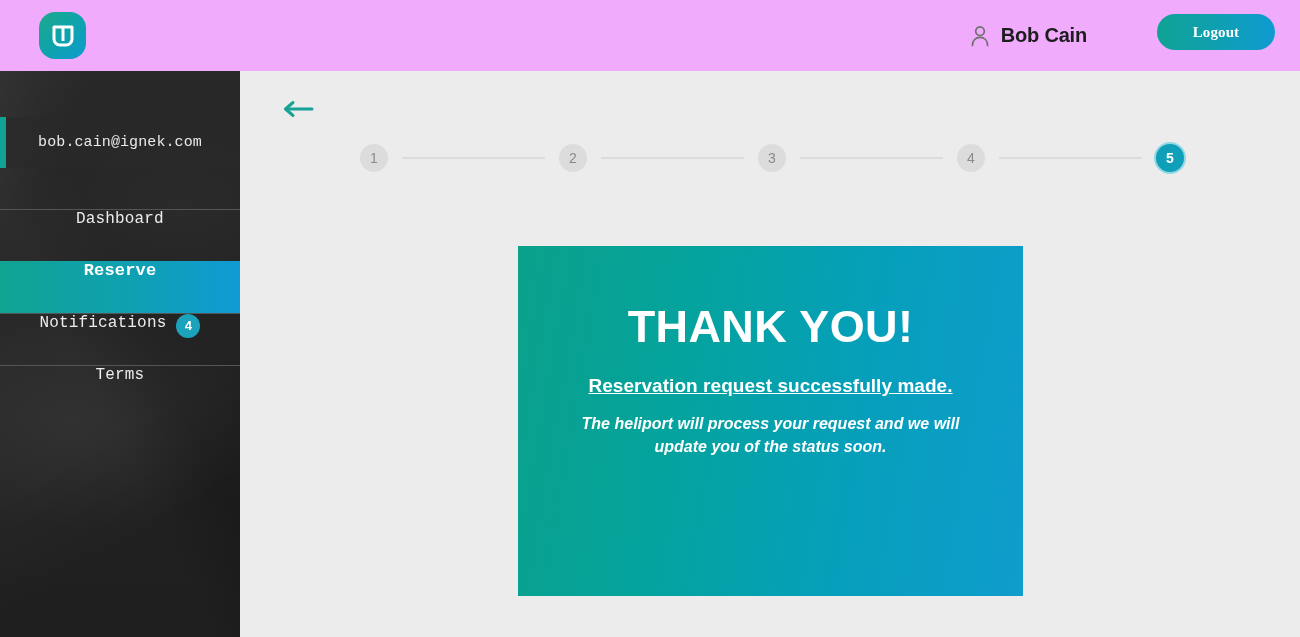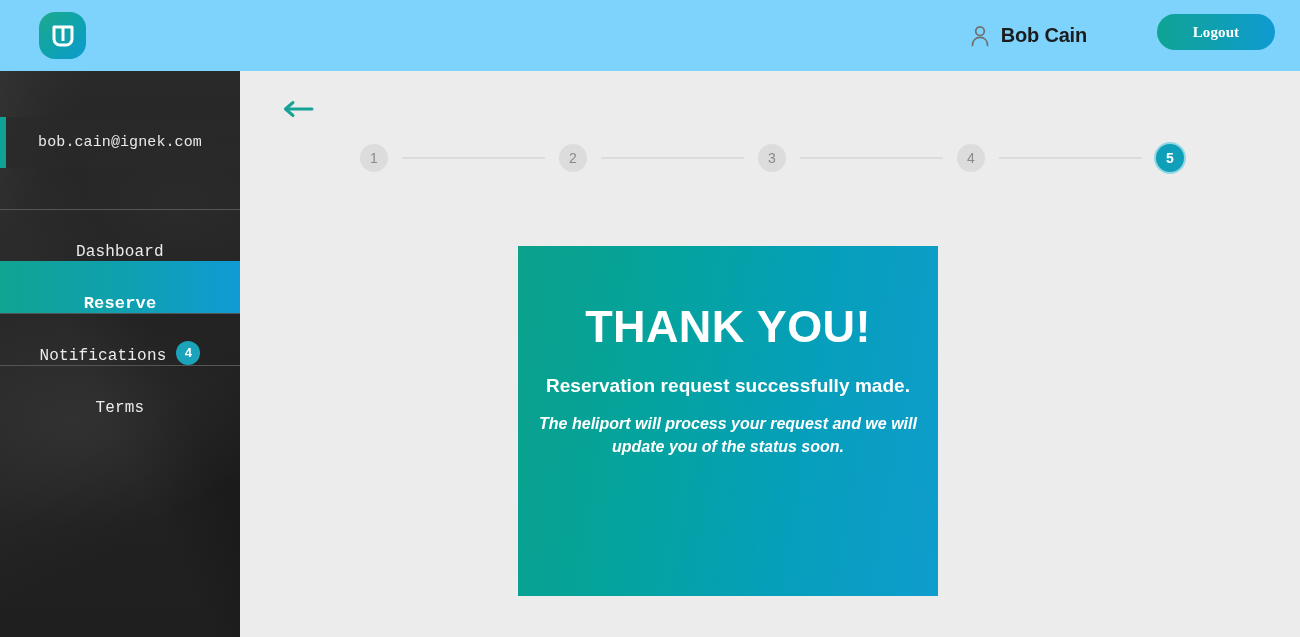--- a/index.html
+++ b/index.html
@@ -16,21 +16,21 @@
     height: 637px;
     background: #ffffff;
   }
 
   
   .header {
     position: absolute;
     top: 0; left: 0;
     width: 1300px;
     height: 71px;
-    background: #7dd3fc;
+    background: #f0abfc;
     z-index: 20;
   }
 
   .logo {
     position: absolute;
     left: 39px; top: 12px;
     width: 47px; height: 47px;
     border-radius: 16px;
     background: linear-gradient(135deg, #1fa98c 0%, #0fa4a8 45%, #0d9ad0 100%);
     display: flex;
@@ -119,21 +119,21 @@
     letter-spacing: 0.1px;
   }
 
   .sb-gap { height: 41px; position: relative; z-index: 2; }
 
   .sb-item {
     position: relative;
     z-index: 2;
     height: 52px;
     display: flex;
-    align-items: flex-end;
+    align-items: flex-start;
     justify-content: center;
     border-top: 1px solid #555555;
     color: #ececec;
     font-size: 16px;
     cursor: pointer;
     letter-spacing: 0.15px;
   }
   .sb-item.last { border-bottom: 1px solid #555555; }
 
   .sb-item.active {
@@ -204,40 +204,41 @@
     flex: 1 1 auto;
     height: 2px;
     background: #dcdcdc;
     margin: 0 14px;
   }
 
   
   .card {
     position: absolute;
     left: 278px; top: 175px;
-    width: 420px; height: 350px;
+    width: 505px; height: 350px;
     background: linear-gradient(100deg, #0ba18b 0%, #04a39d 32%, #069fbb 66%, #0f9dcd 100%);
     display: flex;
     flex-direction: column;
     align-items: center;
   }
   .card-title {
     margin-top: 58px;
     font-size: 45px;
     font-weight: bold;
     color: #ffffff;
     letter-spacing: 0.4px;
     line-height: 1;
   }
   .card-sub {
     margin-top: 26px;
     font-size: 19px;
     font-weight: bold;
     color: #ffffff;
     letter-spacing: 0.05px;
+    text-decoration: underline;
   }
   .card-note {
     margin-top: 16px;
     width: 400px;
     text-align: center;
     font-size: 16px;
     font-style: italic;
     font-weight: bold;
     color: #ffffff;
     line-height: 1.42;

